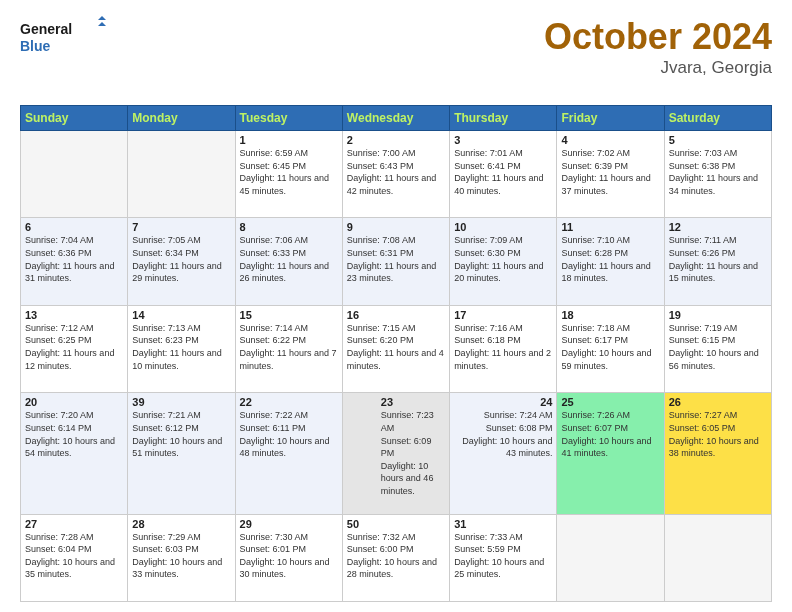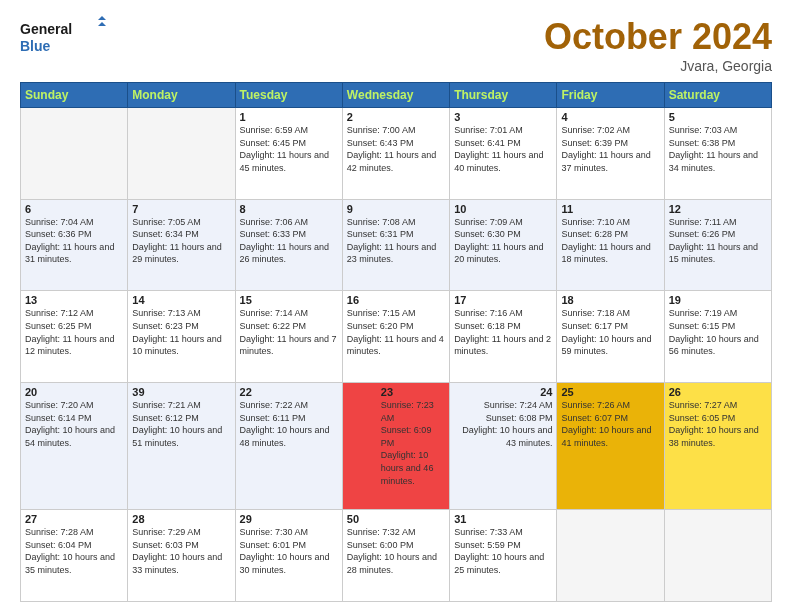--- a/index.html
+++ b/index.html
@@ -9,20 +9,21 @@
       width: 792px;
       height: 612px;
       overflow: hidden;
     }
     .page {
       width: 792px;
       height: 612px;
       padding: 16px 20px 10px 20px;
       display: flex;
       flex-direction: column;
+      gap: 19px;
     }
     .header {
       display: flex;
       justify-content: space-between;
       align-items: flex-start;
       margin-bottom: 8px;
     }
     .logo {
       display: flex;
       align-items: center;
@@ -30,21 +31,21 @@
     }
     .title-block {
       text-align: right;
     }
     .month-title {
       font-size: 36px;
       font-weight: bold;
       color: #a16207;
     }
     .location {
-      font-size: 14px;
+      font-size: 17px;
       color: #555;
     }
     .calendar {
       width: 100%;
       border-collapse: collapse;
       flex: 1;
     }
     .calendar th {
       background: #2e6db4;
       color: #bef264;
@@ -206,29 +207,29 @@
             <div class="day-info">Sunrise: 7:20 AM<br>Sunset: 6:14 PM<br>Daylight: 10 hours and 54 minutes.</div>
           </td>
           <td style="background: rgb(238, 242, 250);">
             <span class="day-number">39</span>
             <div class="day-info">Sunrise: 7:21 AM<br>Sunset: 6:12 PM<br>Daylight: 10 hours and 51 minutes.</div>
           </td>
           <td style="background: rgb(238, 242, 250);">
             <span class="day-number">22</span>
             <div class="day-info">Sunrise: 7:22 AM<br>Sunset: 6:11 PM<br>Daylight: 10 hours and 48 minutes.</div>
           </td>
-          <td style="background: #ef4444; padding-left: 38px;">
+          <td style="background: #e5e5e5; padding-left: 38px;">
             <span class="day-number">23</span>
             <div class="day-info">Sunrise: 7:23 AM<br>Sunset: 6:09 PM<br>Daylight: 10 hours and 46 minutes.</div>
           </td>
           <td style="background: rgb(238, 242, 250); text-align: right;">
             <span class="day-number">24</span>
             <div class="day-info">Sunrise: 7:24 AM<br>Sunset: 6:08 PM<br>Daylight: 10 hours and 43 minutes.</div>
           </td>
-          <td style="background: #eab308;">
+          <td style="background: #86efac;">
             <span class="day-number">25</span>
             <div class="day-info">Sunrise: 7:26 AM<br>Sunset: 6:07 PM<br>Daylight: 10 hours and 41 minutes.</div>
           </td>
           <td style="background: #fde047;">
             <span class="day-number">26</span>
             <div class="day-info">Sunrise: 7:27 AM<br>Sunset: 6:05 PM<br>Daylight: 10 hours and 38 minutes.</div>
           </td>
         </tr>
         <tr>
           <td style="background: rgb(255, 255, 255);">

